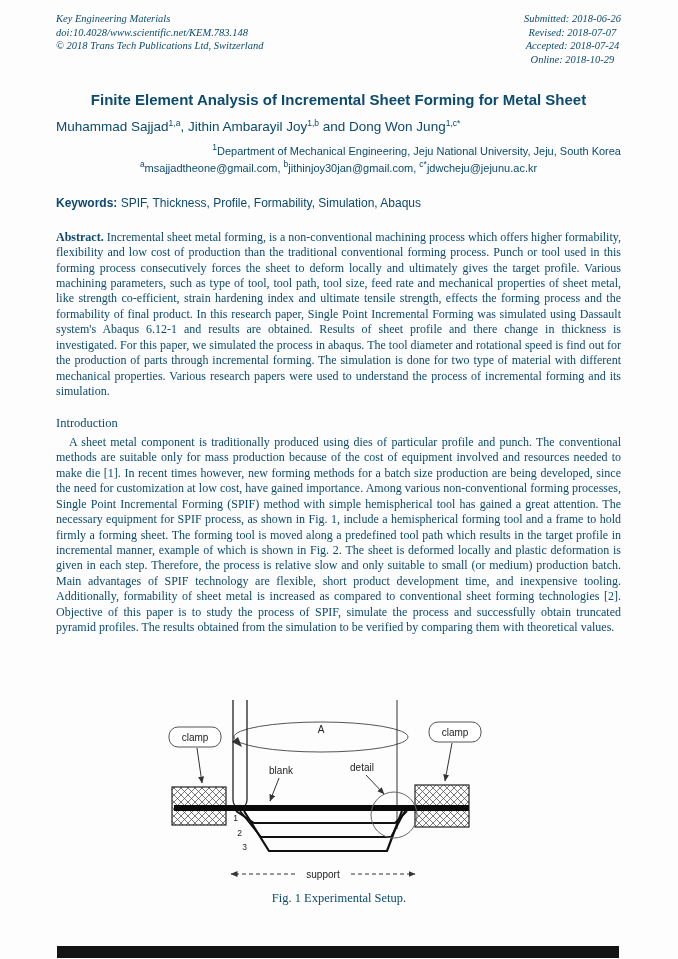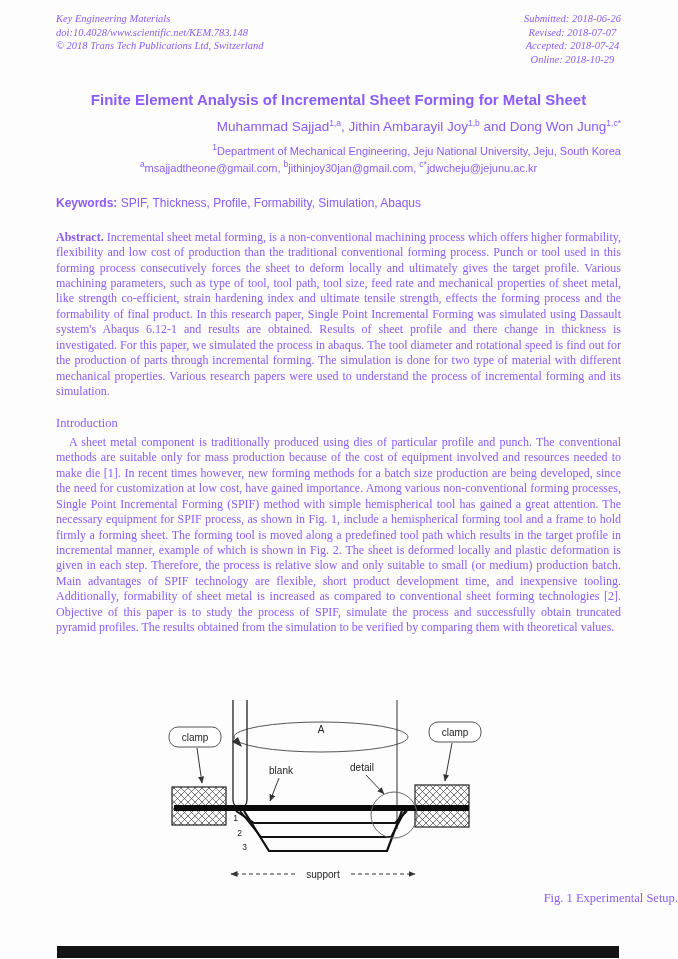--- a/index.html
+++ b/index.html
@@ -1,34 +1,34 @@
 <!DOCTYPE html>
 <html><head>
 <meta charset="utf-8">
 <style>
   html,body{margin:0;padding:0;background:#e8e8e8;}
   .page{width:678px;height:959px;position:relative;background:#fdfdfd;overflow:hidden;
-        font-family:"Liberation Serif",serif;color:#8b5cf6;margin:0 auto;box-sizing:border-box;}
+        font-family:"Liberation Serif",serif;color:#0c4a6e;margin:0 auto;box-sizing:border-box;}
   .content{padding:12px 57px 0 56px;}
   .hdr{display:flex;justify-content:space-between;font-style:italic;font-size:10.5px;line-height:1.3;}
   .hdr-right{text-align:center;}
   .title{font-family:"Liberation Sans",sans-serif;font-weight:bold;font-size:15px;text-align:center;margin-top:24px;}
-  .authors{font-family:"Liberation Sans",sans-serif;font-size:13.5px;text-align:right;margin-top:11px;}
+  .authors{font-family:"Liberation Sans",sans-serif;font-size:13.5px;text-align:left;margin-top:11px;}
   sup{font-size:8.5px;vertical-align:super;line-height:0;}
   .affiliation{font-family:"Liberation Sans",sans-serif;font-size:11px;text-align:right;margin-top:11px;}
   .emails{font-family:"Liberation Sans",sans-serif;font-size:11px;text-align:center;margin-top:5px;}
   .keywords{font-family:"Liberation Sans",sans-serif;font-size:12px;margin-top:22px;}
   .kw-label{font-weight:bold;}
   .abstract{font-size:12px;line-height:1.29;text-align:justify;margin-top:20px;}
   .ab-label{font-weight:bold;}
   .section-heading{font-size:12.5px;font-weight:normal;margin-top:16px;}
   .body-par{font-size:12px;line-height:1.29;text-align:justify;margin-top:4px;text-indent:13px;}
   .figure-block{position:absolute;top:697px;left:0;width:678px;text-align:center;}
   .figure-block svg{display:block;margin:0 auto;}
-  .figure-caption{font-size:12.5px;margin-top:2px;text-align:right;}
+  .figure-caption{font-size:12.5px;margin-top:2px;}
   .footer-bar{position:absolute;left:57px;bottom:1px;width:562px;height:12px;background:#141414;}
   .fig-label{font-family:"Liberation Sans",sans-serif;font-size:10px;fill:#222;}
   .fig-num{font-family:"Liberation Sans",sans-serif;font-size:8.5px;fill:#222;}
 </style>
 </head>
 <body>
 
 <div class="page">
   <div class="content">
 

